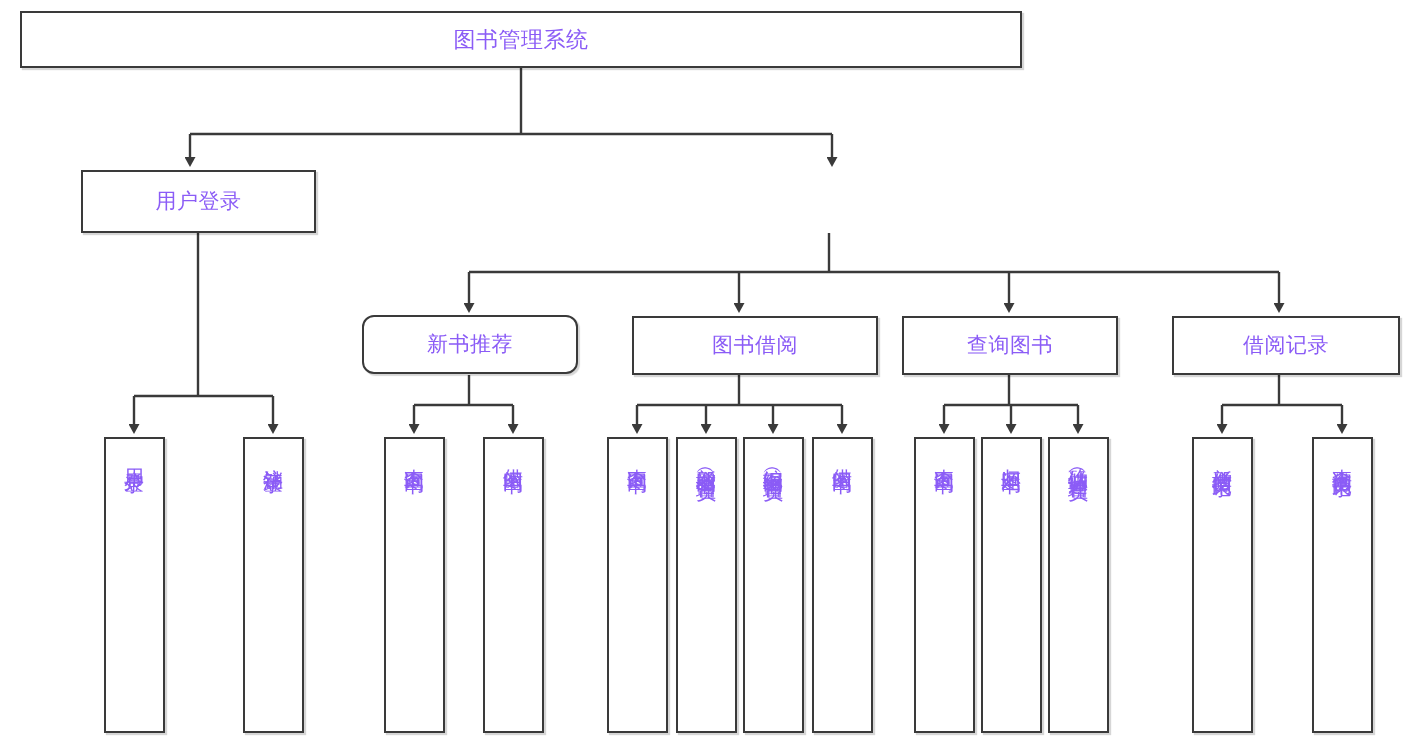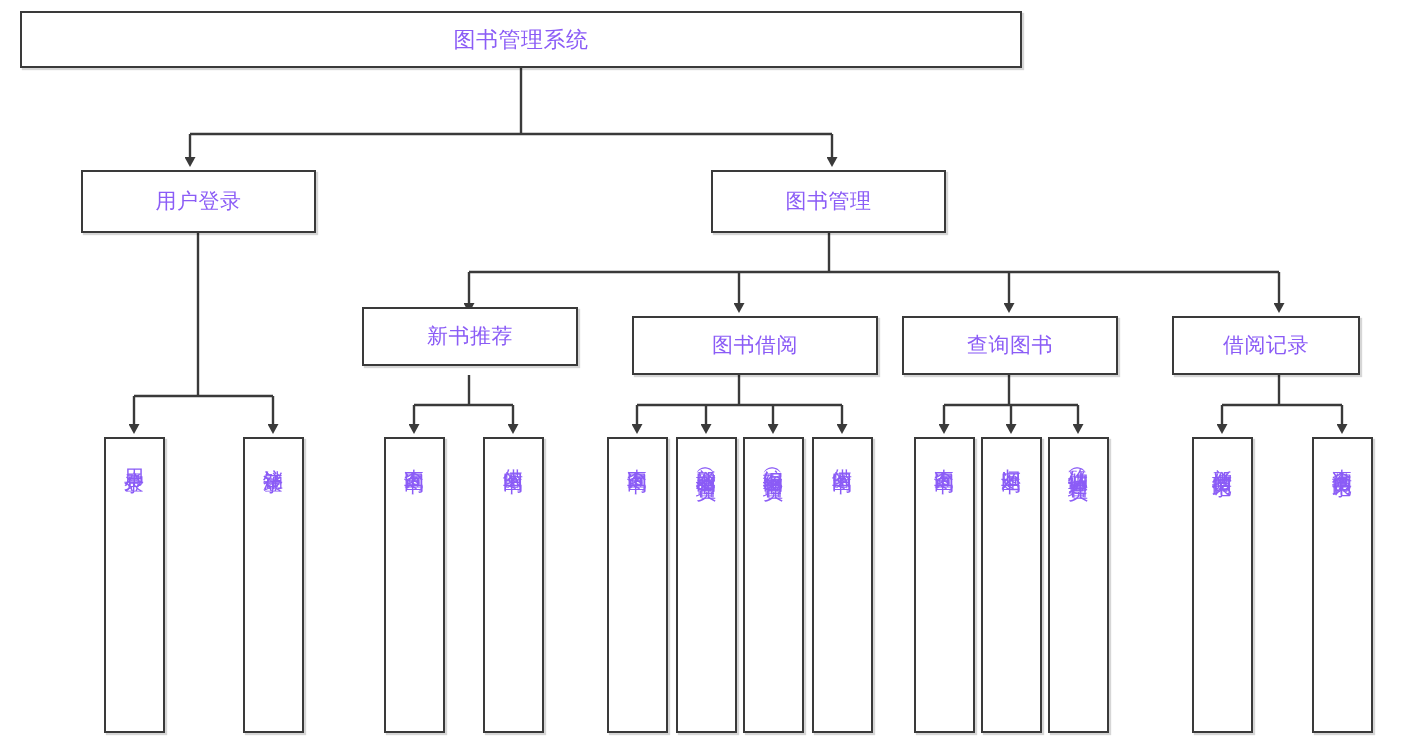--- a/index.html
+++ b/index.html
@@ -131,34 +131,31 @@
     </g>
   </svg>
 
   <div class="node h root" style="left:20px; top:11px; width:1002px; height:57px;">
     <span class="node-label">图书管理系统</span>
   </div>
 
   <div class="node h" style="left:81px; top:170px; width:235px; height:63px;">
     <span class="node-label">用户登录</span>
   </div>
-  <div class="node h" style="left:711px; top:170px; width:235px; height:63px;">
-    <span class="node-label">图书管理</span>
-  </div>
-
-  <div class="node h" style="left:362px; top:307px; width:216px; height:59px;">
+
+  <div class="node h" style="left:362px; top:315px; width:216px; height:59px;border-radius:12px;">
     <span class="node-label">新书推荐</span>
   </div>
   <div class="node h" style="left:632px; top:316px; width:246px; height:59px;">
     <span class="node-label">图书借阅</span>
   </div>
   <div class="node h" style="left:902px; top:316px; width:216px; height:59px;">
     <span class="node-label">查询图书</span>
   </div>
-  <div class="node h" style="left:1172px; top:316px; width:188px; height:59px;">
+  <div class="node h" style="left:1172px; top:316px; width:228px; height:59px;">
     <span class="node-label">借阅记录</span>
   </div>
 
   <div class="node v" style="left:104px; top:437px; width:61px; height:296px;">
     <span class="node-label">用户登录</span>
   </div>
   <div class="node v" style="left:243px; top:437px; width:61px; height:296px;">
     <span class="node-label">注销登录</span>
   </div>
 

